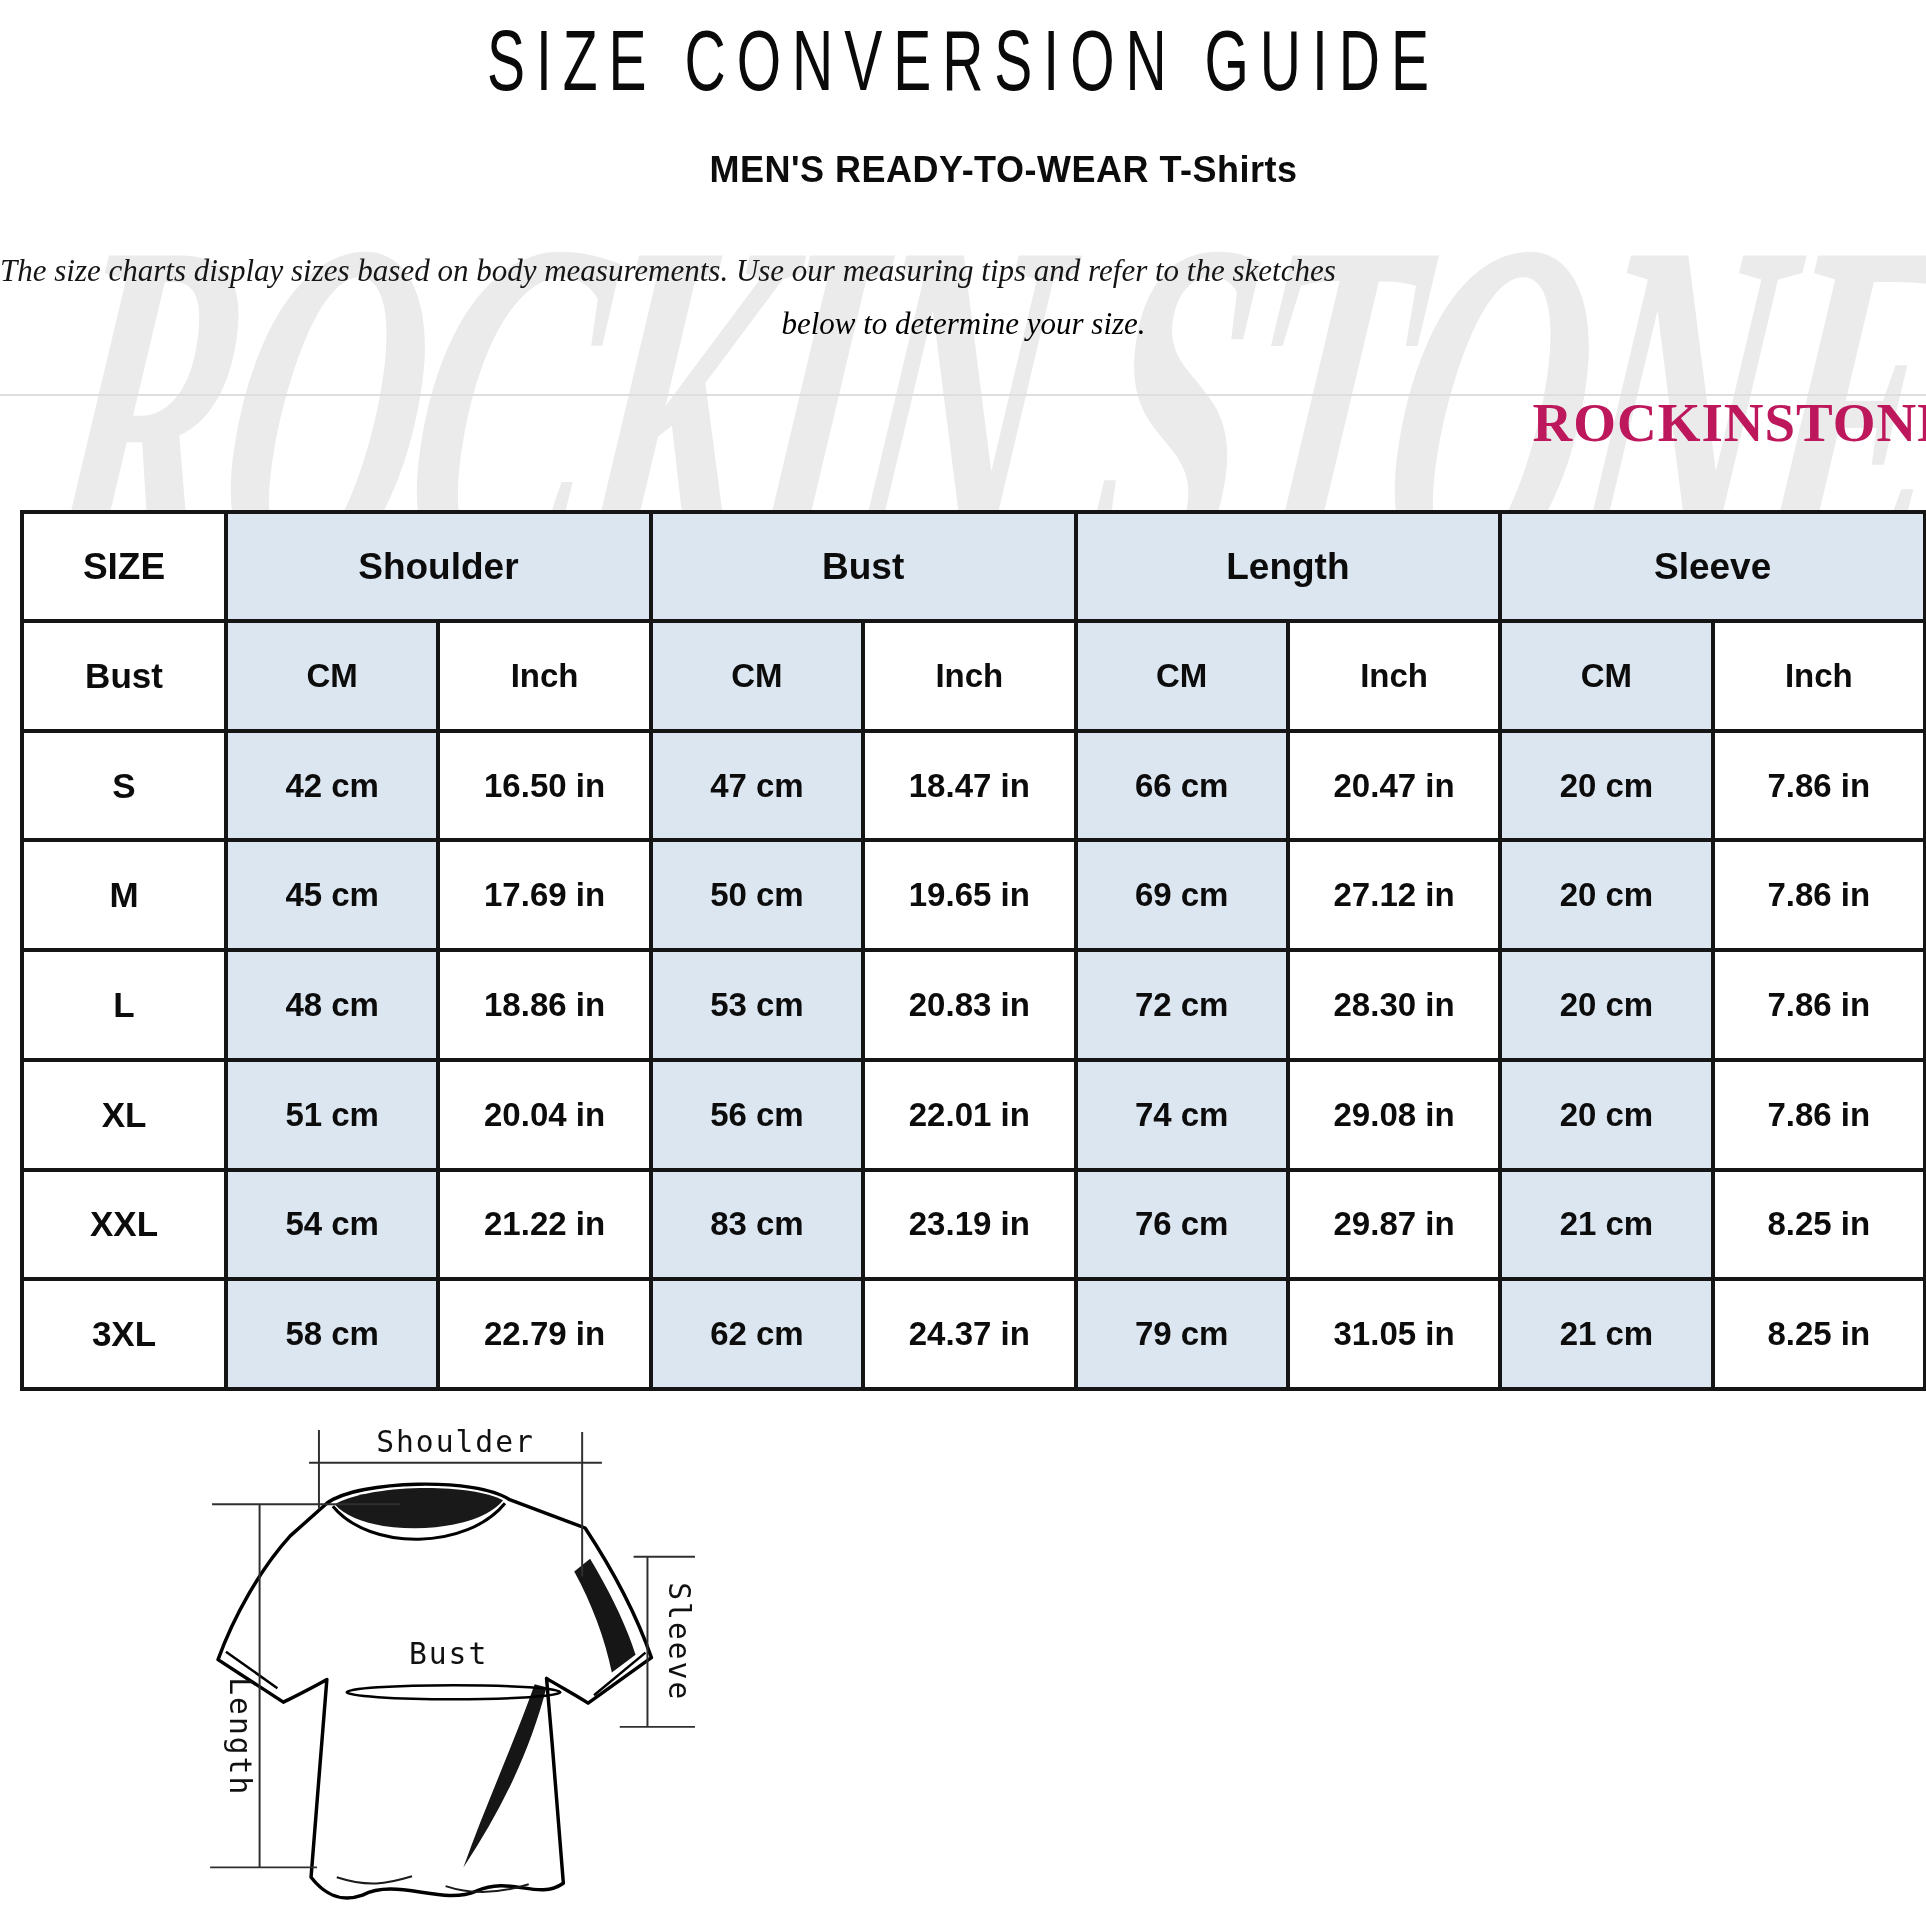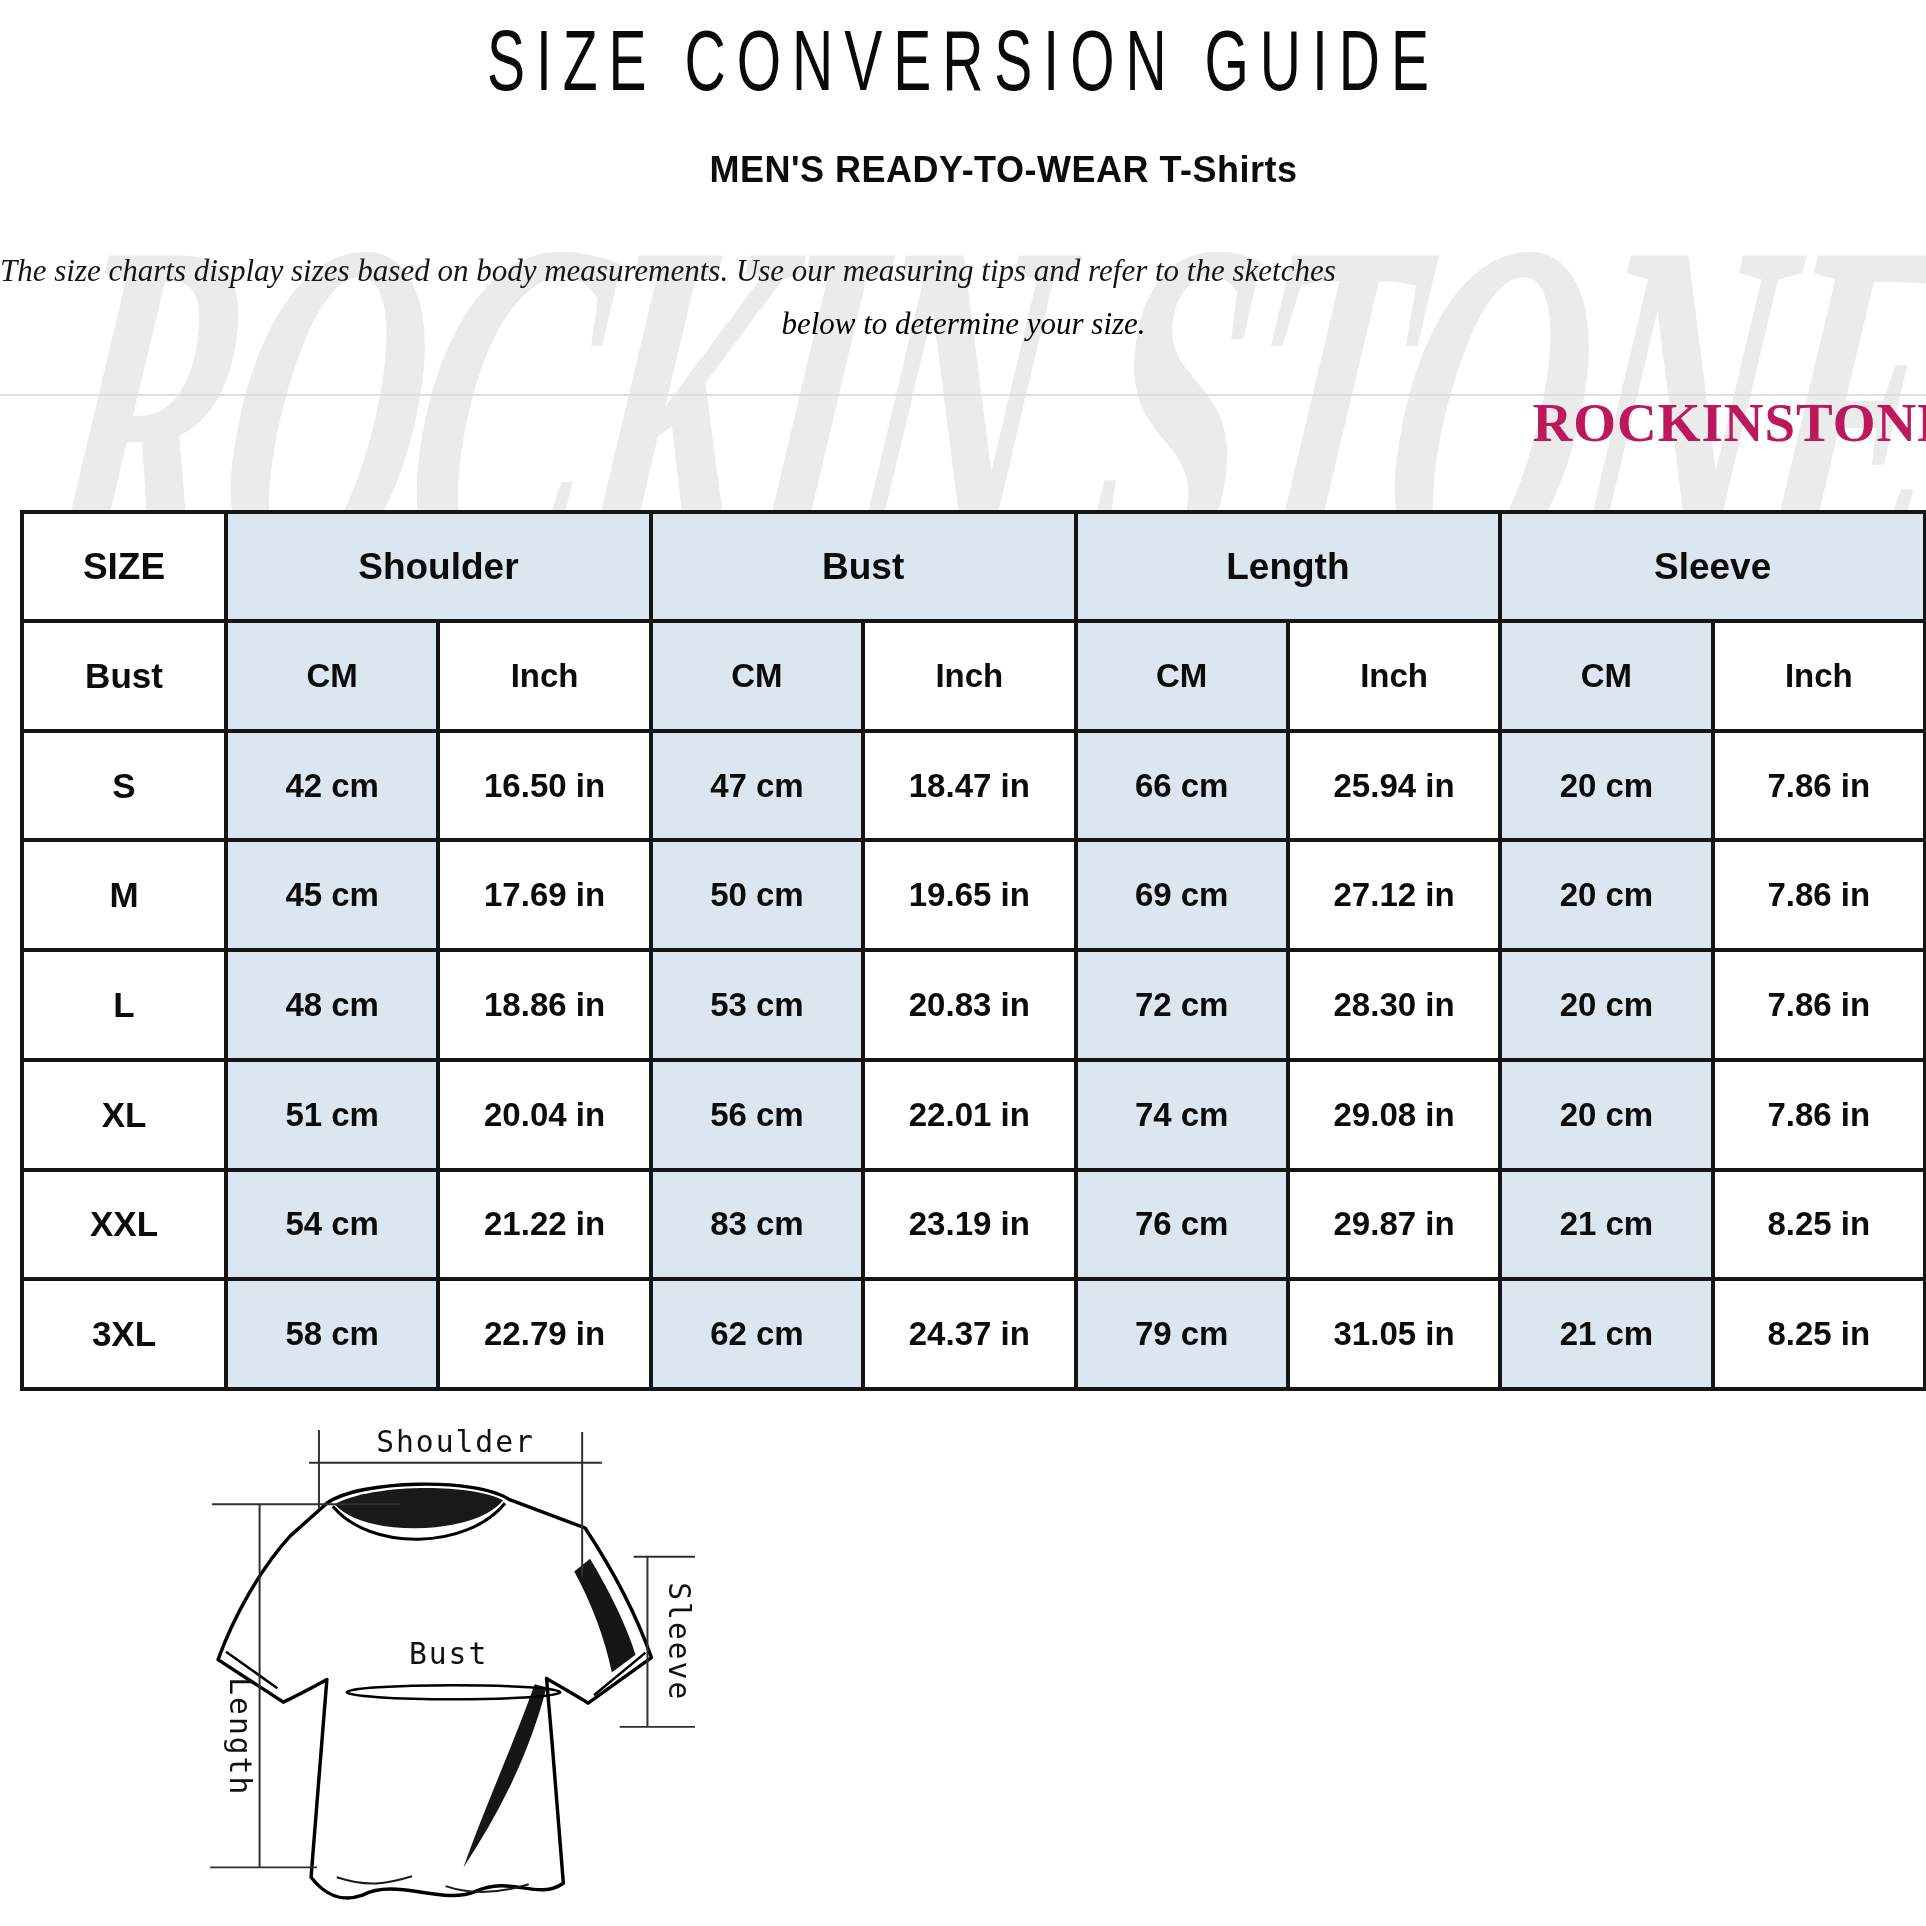--- a/index.html
+++ b/index.html
@@ -80,21 +80,21 @@
       <div class="cell">Inch</div>
     </div>
 
     <div class="trow">
       <div class="cell sz">S</div>
       <div class="cell b">42 cm</div>
       <div class="cell">16.50 in</div>
       <div class="cell b">47 cm</div>
       <div class="cell">18.47 in</div>
       <div class="cell b">66 cm</div>
-      <div class="cell">25.94 in</div>
+      <div class="cell">20.47 in</div>
       <div class="cell b">20 cm</div>
       <div class="cell">7.86 in</div>
     </div>
 
     <div class="trow">
       <div class="cell sz">M</div>
       <div class="cell b">45 cm</div>
       <div class="cell">17.69 in</div>
       <div class="cell b">50 cm</div>
       <div class="cell">19.65 in</div>

